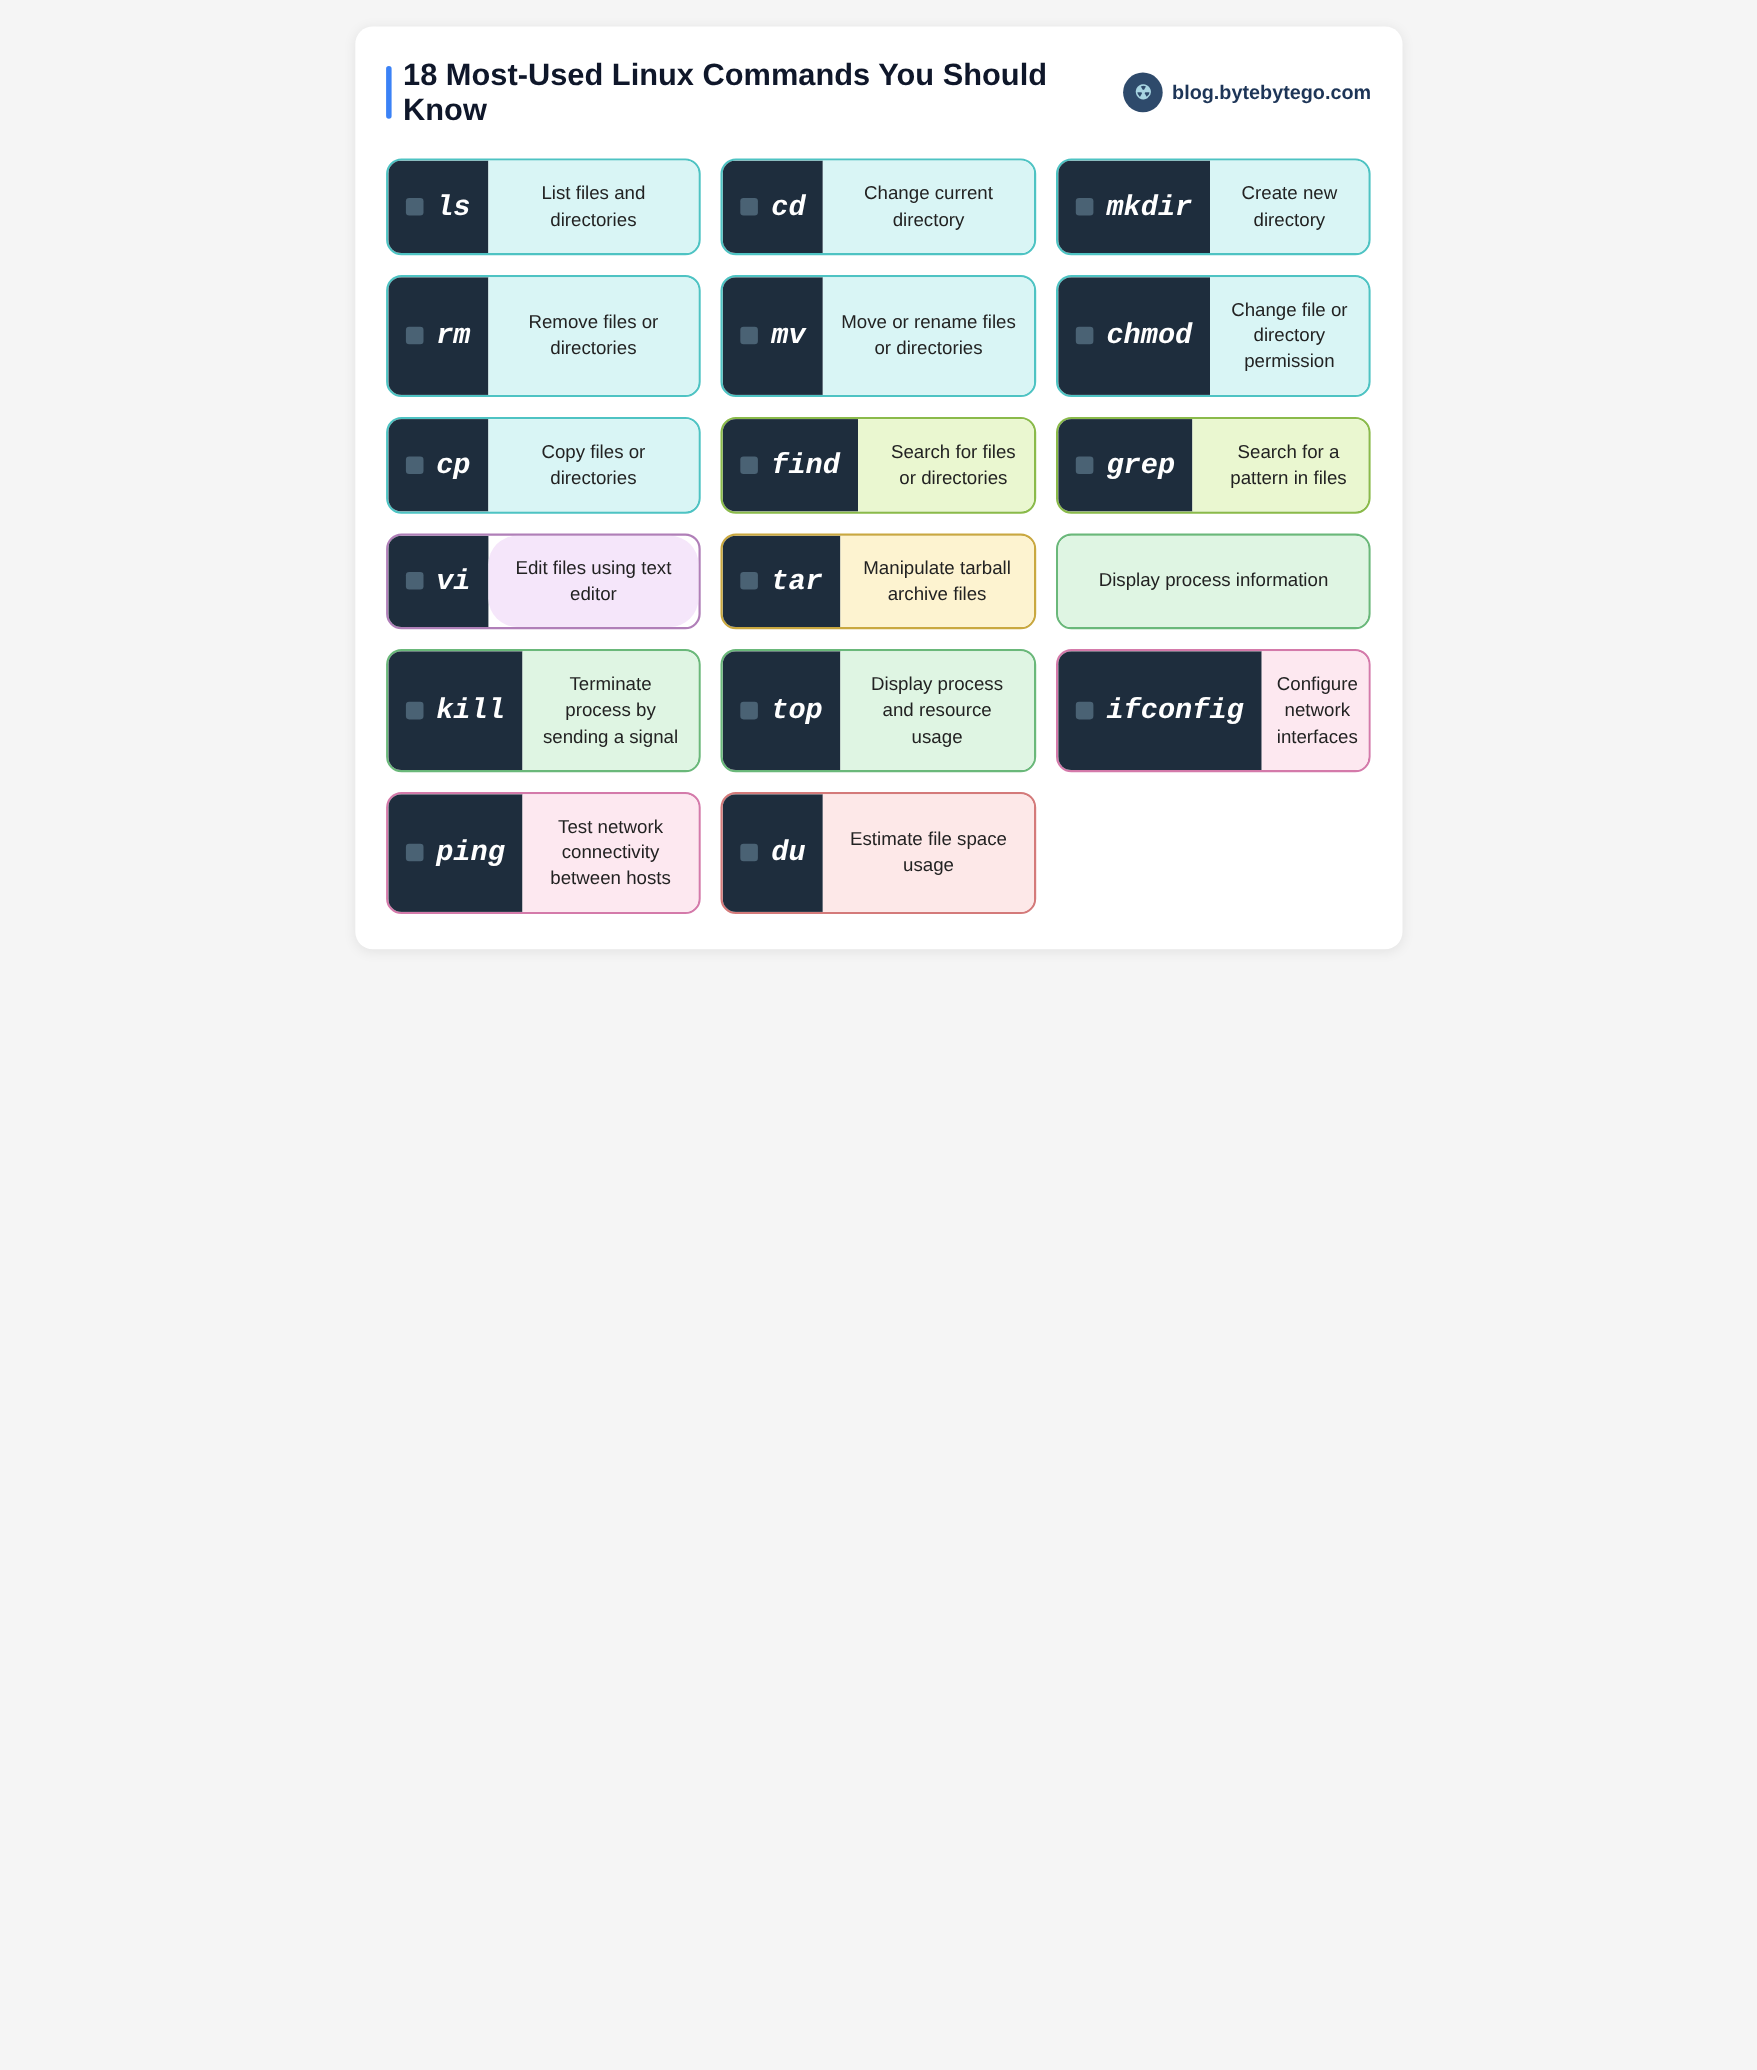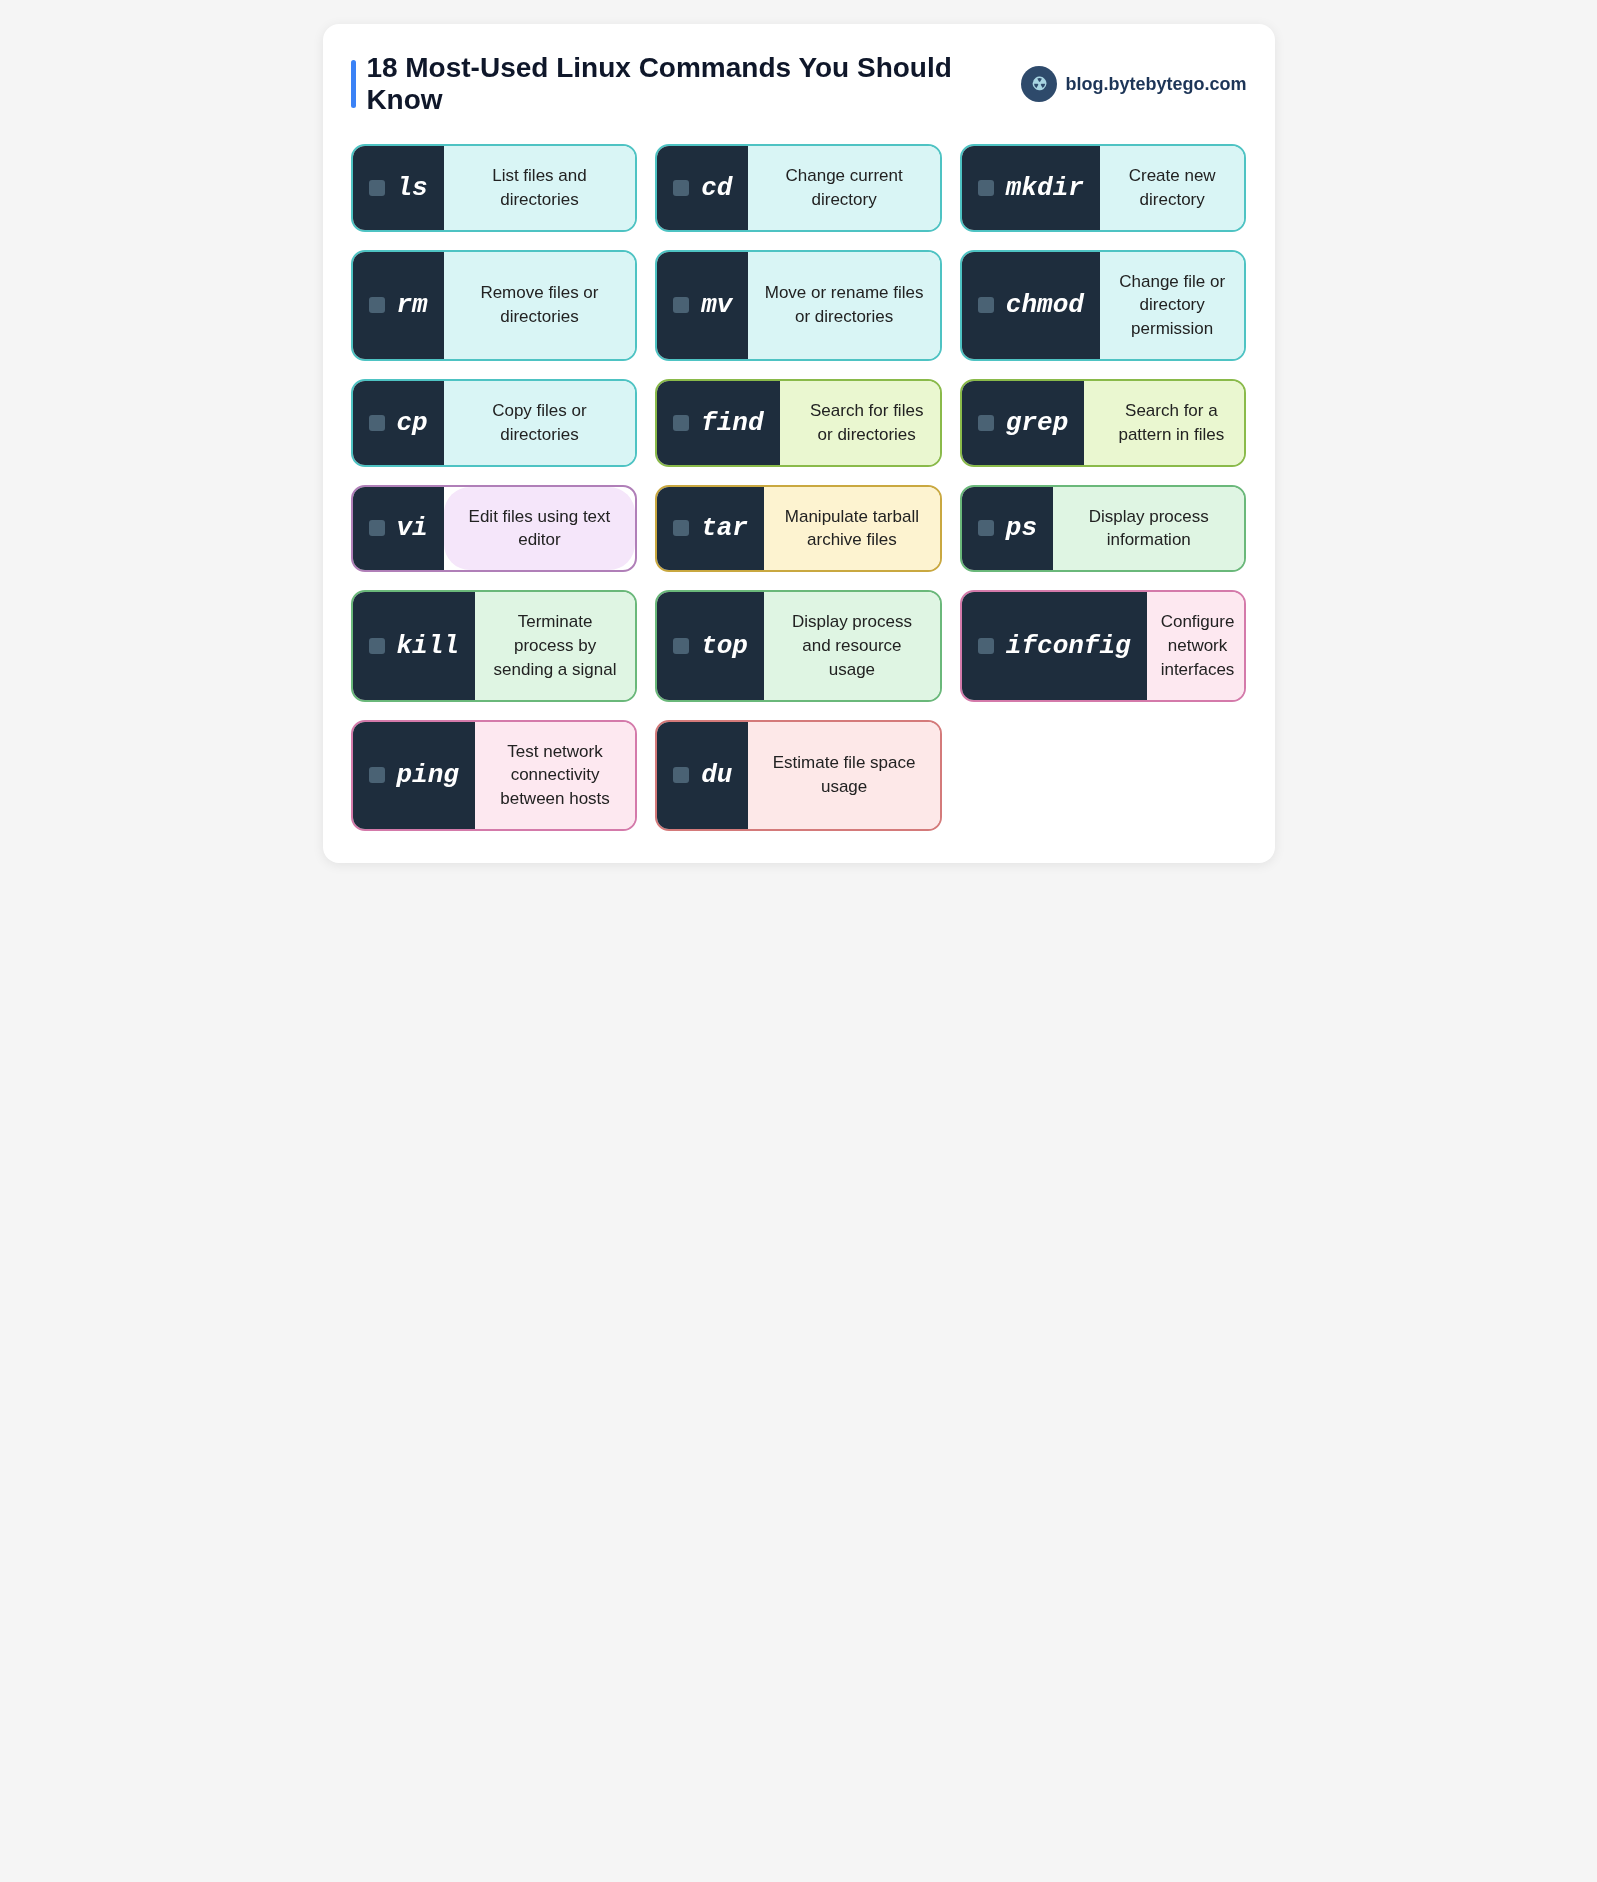--- a/index.html
+++ b/index.html
@@ -226,24 +226,20 @@
         <div class="card-body">Edit files using text editor</div>
       </div>
       <div class="card card-yellow">
         <div class="card-header">
           <div class="card-header-icon"></div>
           <span class="card-command">tar</span>
         </div>
         <div class="card-body">Manipulate tarball archive files</div>
       </div>
       <div class="card card-green">
-        <div class="card-header">
-          <div class="card-header-icon"></div>
-          <span class="card-command">ps</span>
-        </div>
         <div class="card-body">Display process information</div>
       </div>
       <div class="card card-green">
         <div class="card-header">
           <div class="card-header-icon"></div>
           <span class="card-command">kill</span>
         </div>
         <div class="card-body">Terminate process by sending a signal</div>
       </div>
       <div class="card card-green">

